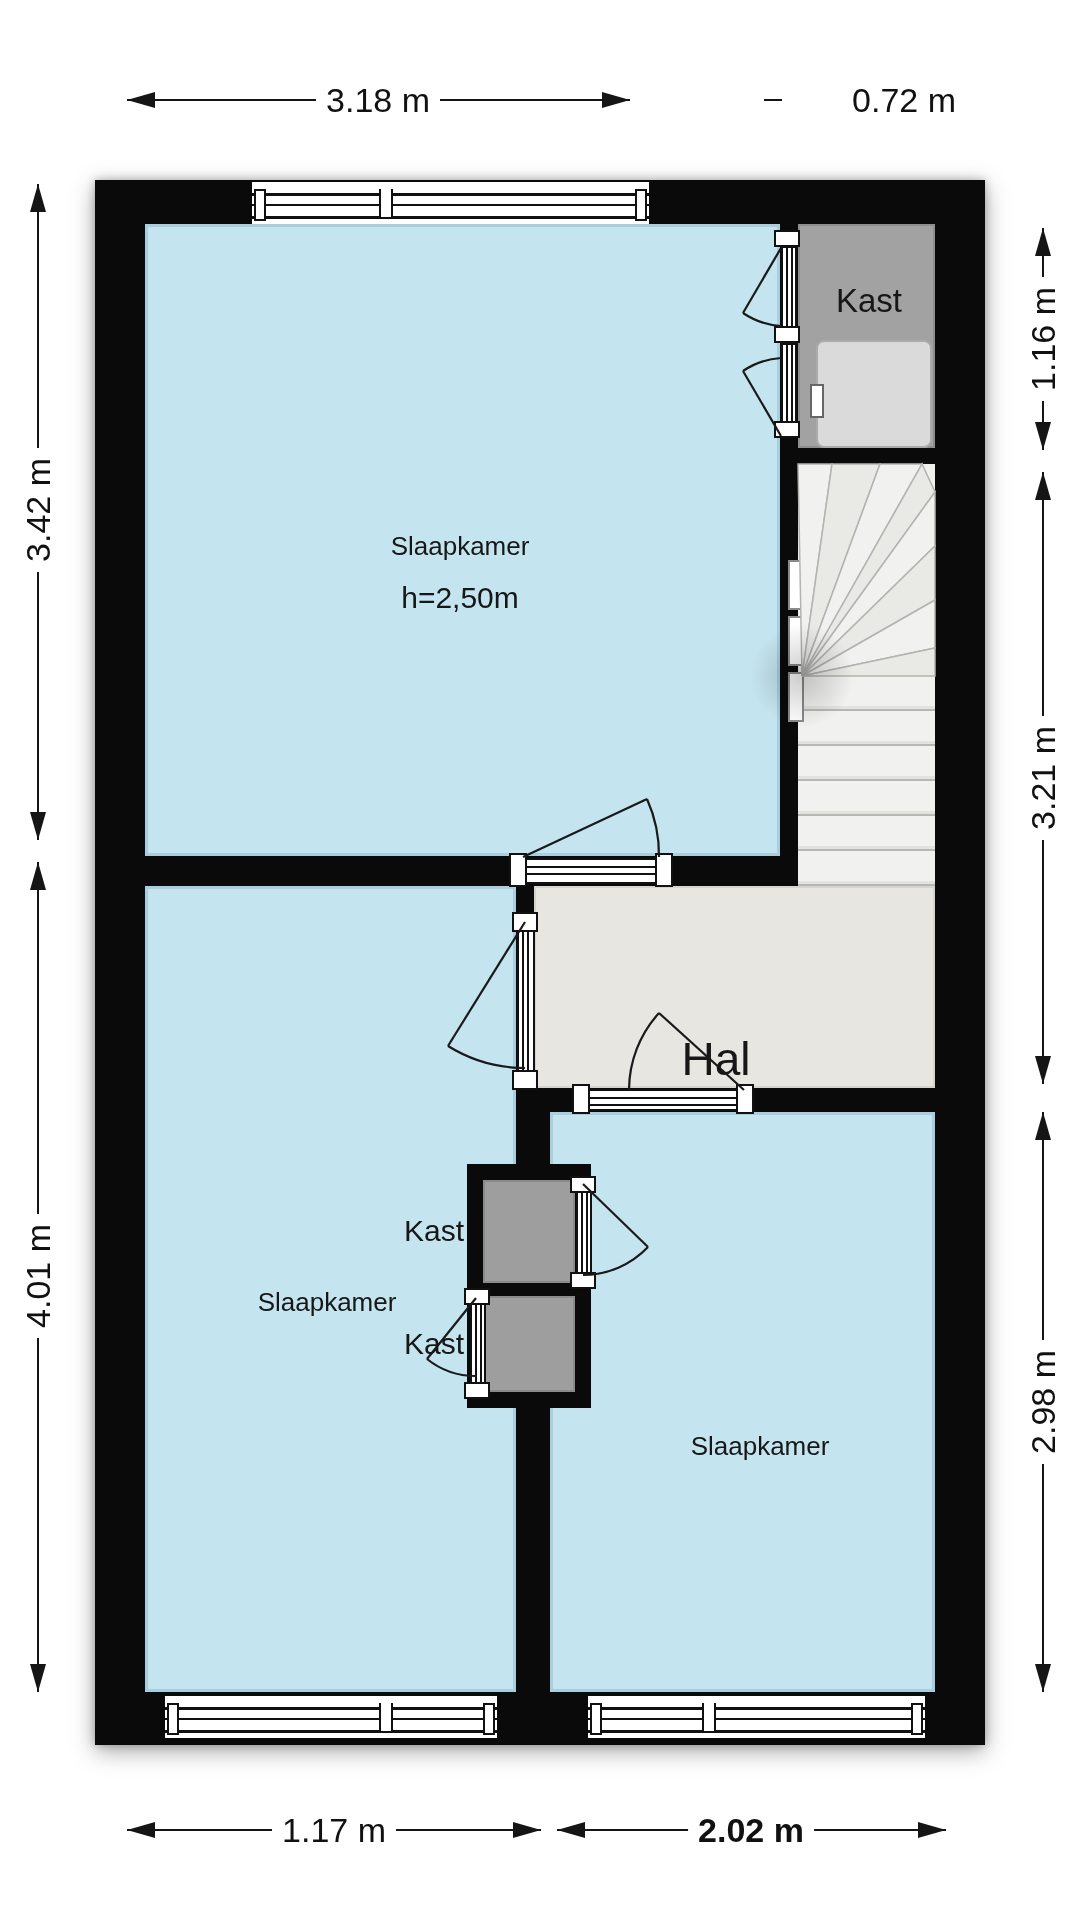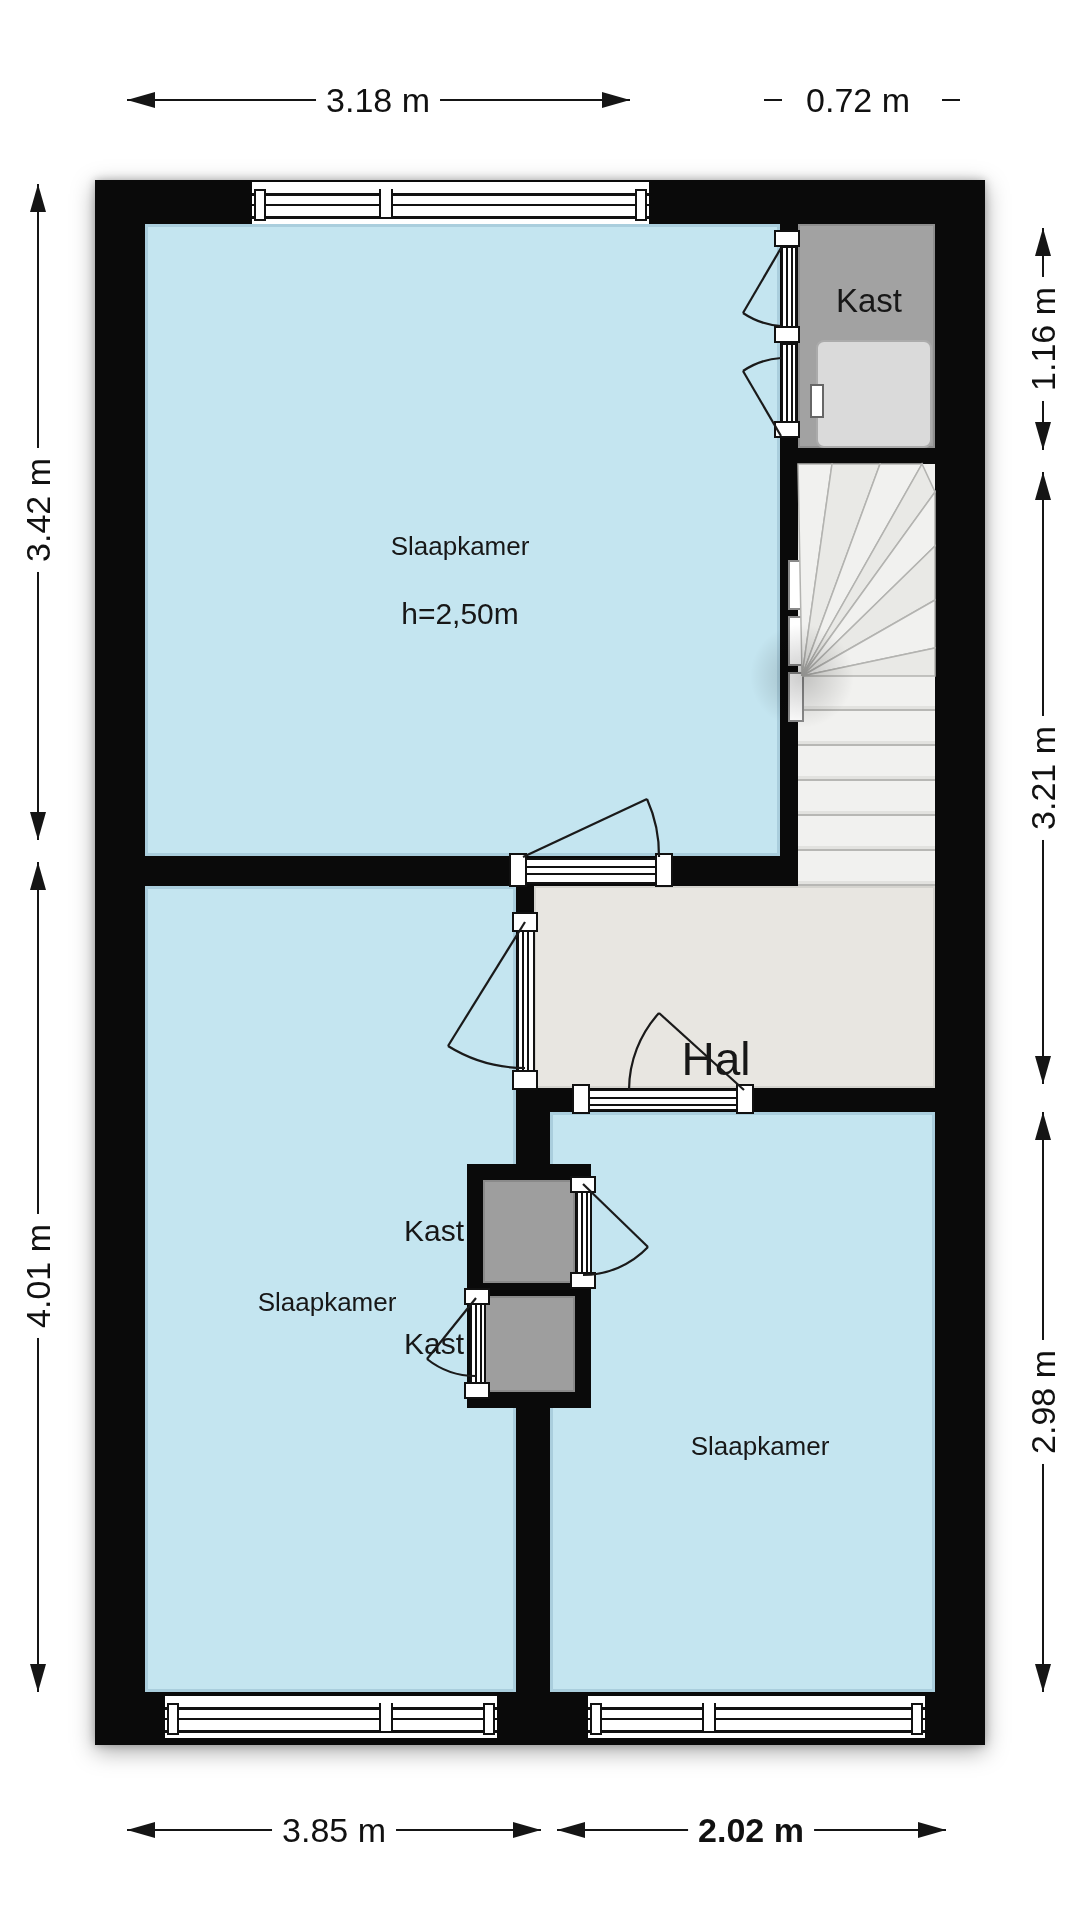--- a/index.html
+++ b/index.html
@@ -28,21 +28,21 @@
             transparent 8px 13px, #111 13px 15px, transparent 15px);}
   .dblock{position:absolute;background:#fff;border:2px solid #111;}
   .window{position:absolute;background:#fff;}
   .winband{position:absolute;left:0;right:0;top:11px;height:20px;border-top:3px solid #111;
            border-bottom:3px solid #111;
            background-image:linear-gradient(to bottom, transparent 0 8px, #111 8px 10px, transparent 10px);}
   .wincap{position:absolute;top:7px;width:8px;height:28px;background:#fff;border:2px solid #111;}
   .winmul{position:absolute;top:7px;width:10px;height:28px;background:#fff;border-left:2px solid #111;border-right:2px solid #111;}
   
   .room-label{position:absolute;transform:translate(-50%,-50%);font-size:26px;white-space:nowrap;color:#171717;}
-  .room-label.small{font-size:30px;margin-top:16px;}
+  .room-label.small{font-size:30px;}
   .room-label.kast{font-size:33px;}
   .dim-label{position:absolute;transform:translate(-50%,-50%);font-size:34px;background:#fff;
              padding:0 10px;white-space:nowrap;color:#111;}
   .dim-label.v{transform:translate(-50%,-50%) rotate(-90deg);}
   svg.overlay{position:absolute;left:0;top:0;pointer-events:none;}
 </style>
 </head>
 <body>
 
 <div class="page">
@@ -190,27 +190,27 @@
       <polygon points="127,1830 155,1822 155,1838" stroke="none"></polygon>
       <polygon points="541,1830 513,1822 513,1838" stroke="none"></polygon>
 
       <line x1="557" y1="1830" x2="946" y2="1830"></line>
       <polygon points="557,1830 585,1822 585,1838" stroke="none"></polygon>
       <polygon points="946,1830 918,1822 918,1838" stroke="none"></polygon>
     </g>
   </svg>
 
   <div class="dim-label" style="left:378px;top:100px;text-align:right;">3.18 m</div>
-  <div class="dim-label" style="left:858px;top:100px;">0.72 m</div>
+  <div class="dim-label" style="left:904px;top:100px;">0.72 m</div>
   <div class="dim-label v" style="left:38px;top:510px;">3.42 m</div>
   <div class="dim-label v" style="left:38px;top:1276px;">4.01 m</div>
   <div class="dim-label v" style="left:1043px;top:339px;">1.16 m</div>
   <div class="dim-label v" style="left:1043px;top:778px;">3.21 m</div>
   <div class="dim-label v" style="left:1043px;top:1402px;">2.98 m</div>
-  <div class="dim-label" style="left:334px;top:1830px;">3.85 m</div>
+  <div class="dim-label" style="left:334px;top:1830px;">1.17 m</div>
   <div class="dim-label" style="left:751px;top:1830px;font-weight:bold;">2.02 m</div>
 
   <div class="room-label" style="left:460px;top:546px;">Slaapkamer</div>
   <div class="room-label small" style="left:460px;top:598px;">h=2,50m</div>
   <div class="room-label kast" style="left:869px;top:301px;">Kast</div>
   <div class="room-label" style="left:716px;top:1059px;font-size:46px;text-align:right;">Hal</div>
   <div class="room-label" style="left:327px;top:1302px;">Slaapkamer</div>
   <div class="room-label" style="left:434px;top:1231px;font-size:30px;">Kast</div>
   <div class="room-label" style="left:434px;top:1344px;font-size:30px;">Kast</div>
   <div class="room-label" style="left:760px;top:1446px;">Slaapkamer</div>

